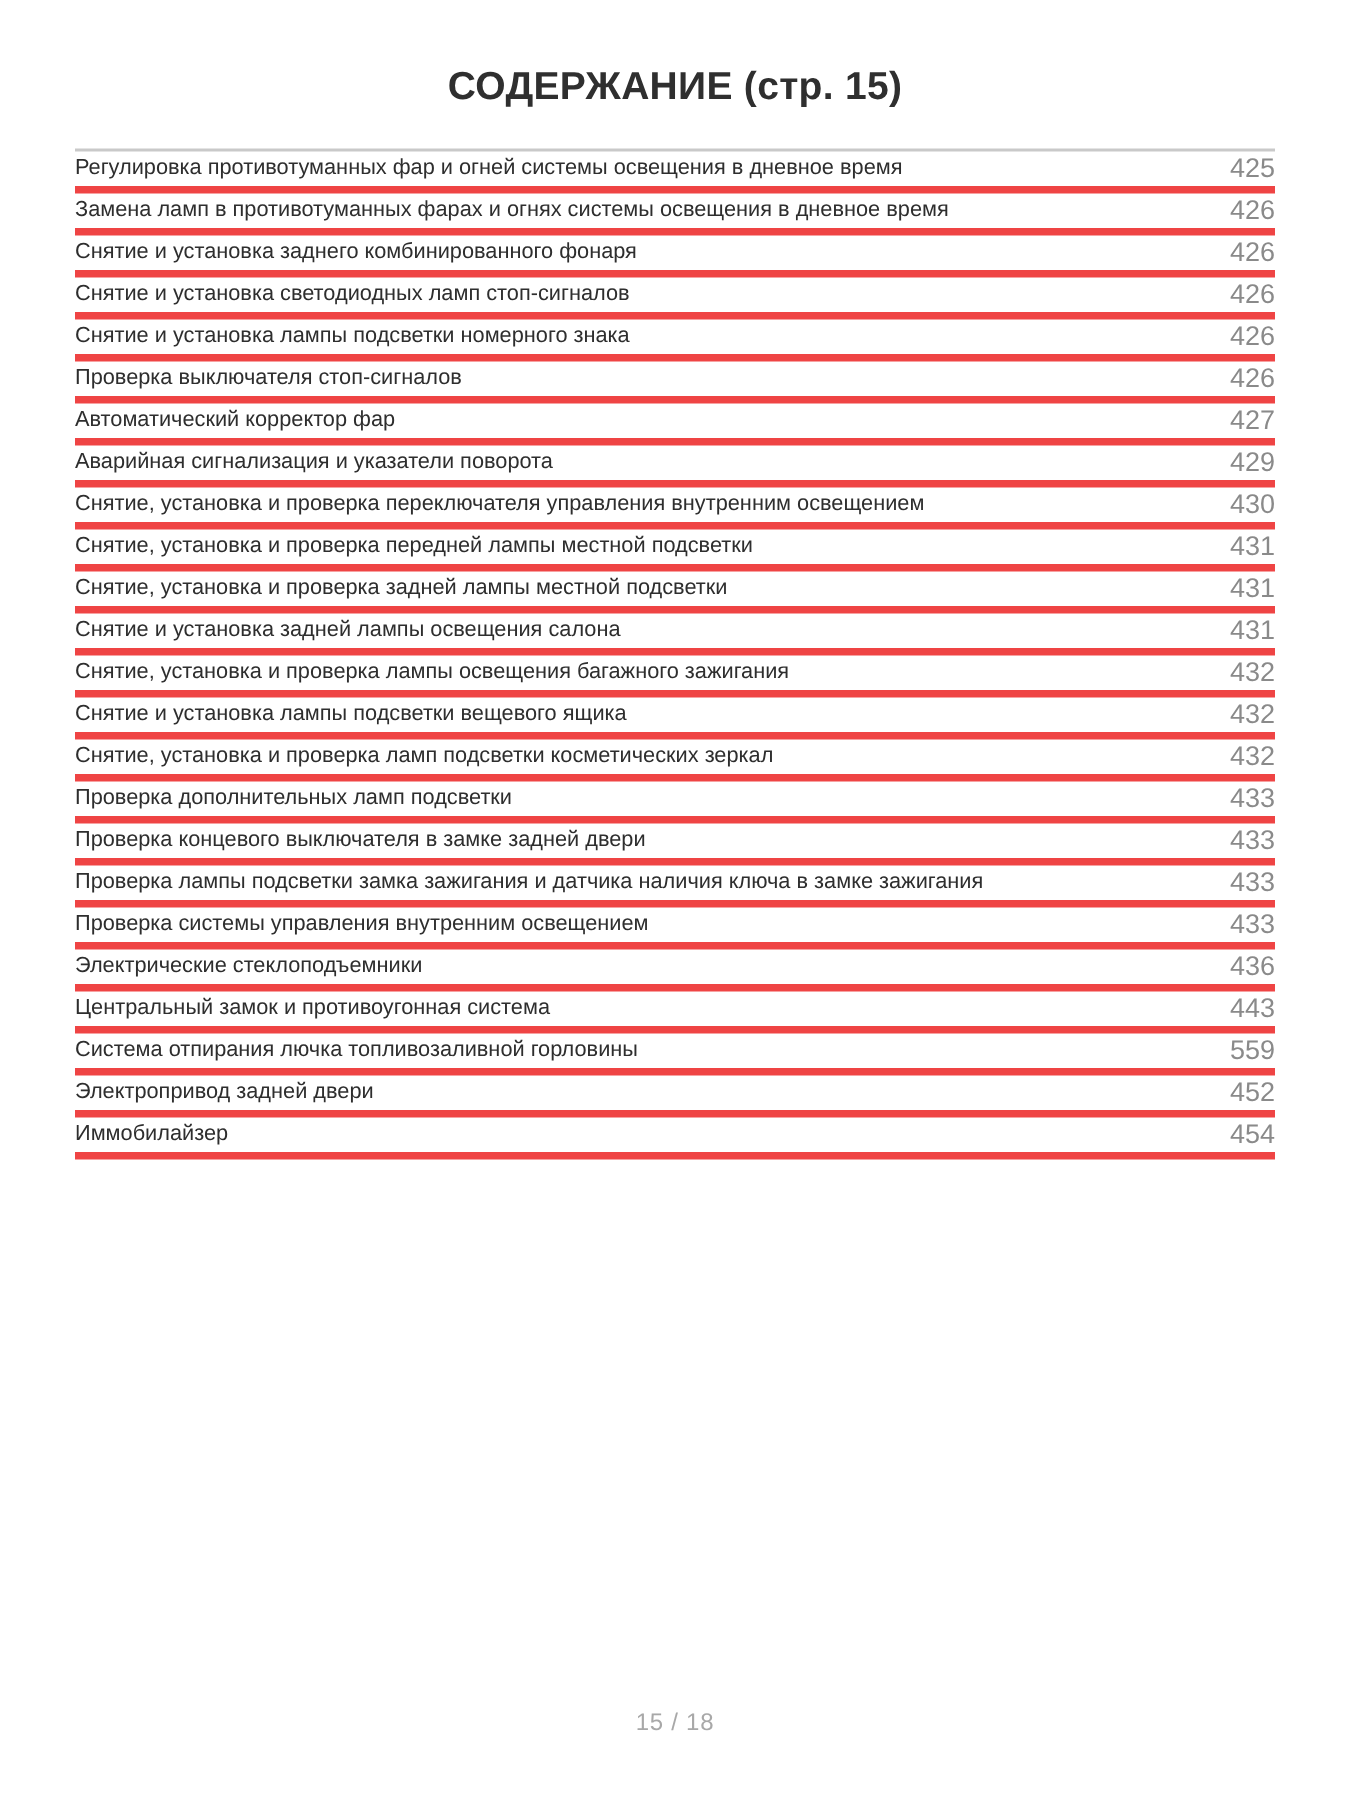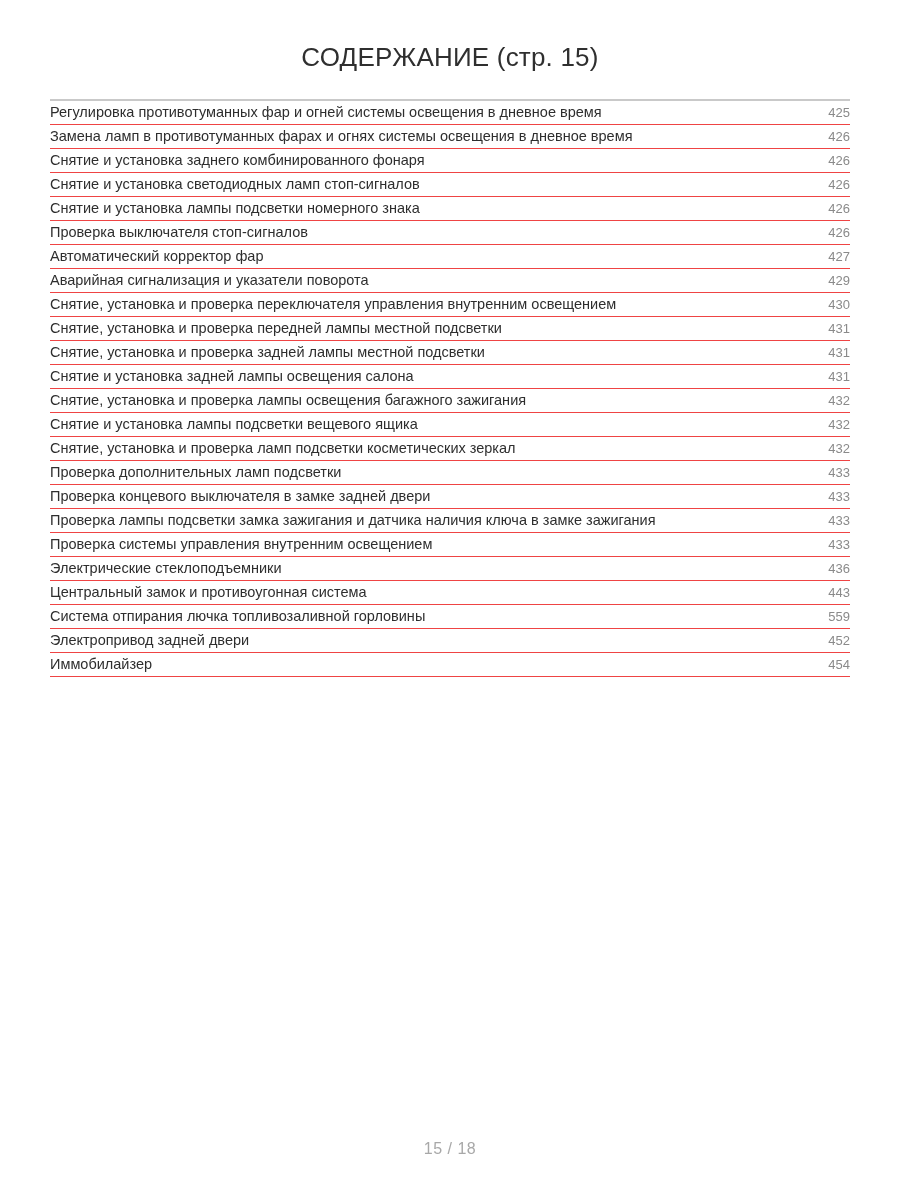--- a/index.html
+++ b/index.html
@@ -21,56 +21,56 @@
     height: 1200px;
     box-sizing: border-box;
     padding: 0 50px;
     position: relative;
     display: flex;
     flex-direction: column;
   }
   .doc-title {
     text-align: center;
     font-size: 26px;
-    font-weight: normal;
+    font-weight: bold;
     color: #2f2f2f;
     letter-spacing: 0.2px;
     margin: 0;
     padding-top: 40px;
     padding-bottom: 0;
     line-height: 34px;
   }
   .toc-wrap {
     margin-top: 25px;
   }
   table.toc {
     width: 800px;
     border-collapse: collapse;
     table-layout: fixed;
     border-top: 2px solid #c9c9c9;
   }
   table.toc tr {
-    border-bottom: 1px solid #ef4444;
+    border-bottom: 5px solid #ef4444;
   }
   table.toc td {
     padding: 0;
     vertical-align: bottom;
   }
   td.toc-title {
     width: 710px;
     font-size: 14.5px;
     line-height: 23px;
     color: #2e2e2e;
     padding: 6px 10px 6px 0;
     word-wrap: break-word;
   }
   td.toc-page {
     width: 90px;
     text-align: right;
-    font-size: 13px;
+    font-size: 18px;
     line-height: 23px;
     color: #8a8a8a;
     padding: 6px 0 6px 0;
     white-space: nowrap;
   }
   .footer {
     position: absolute;
     left: 0;
     right: 0;
     bottom: 42px;

